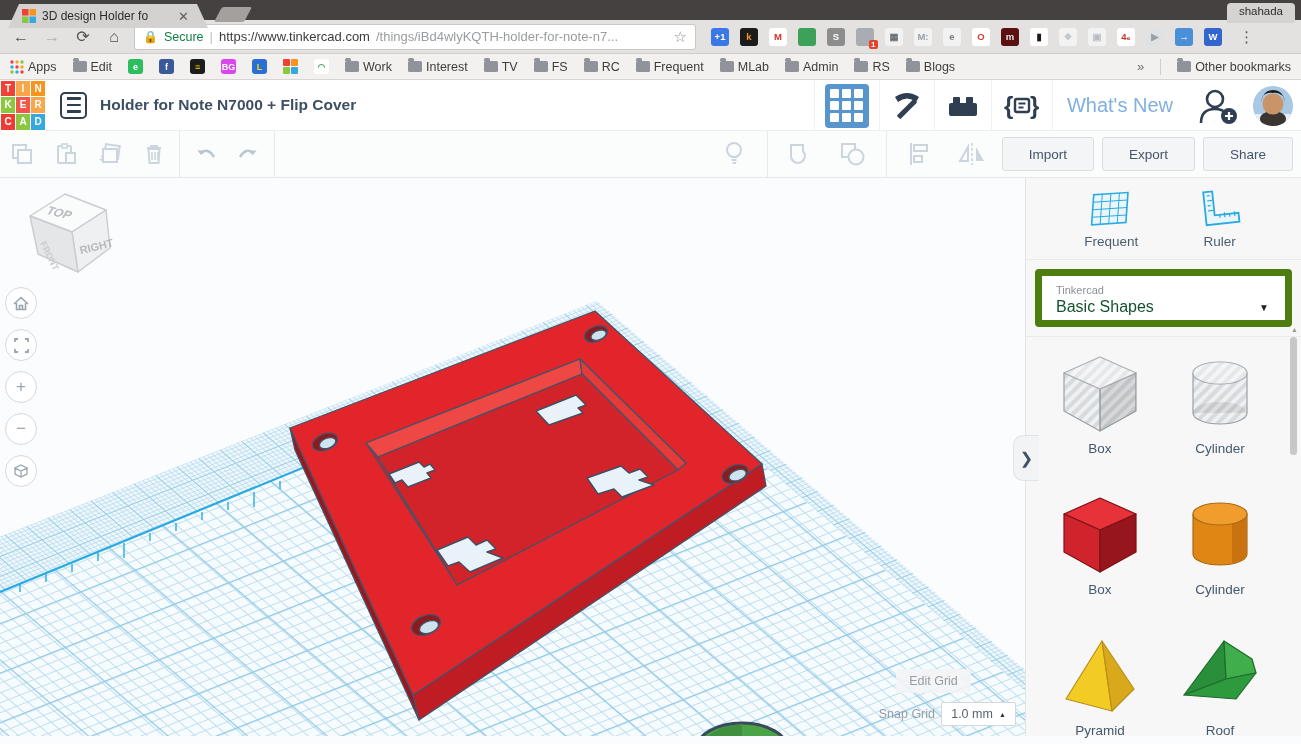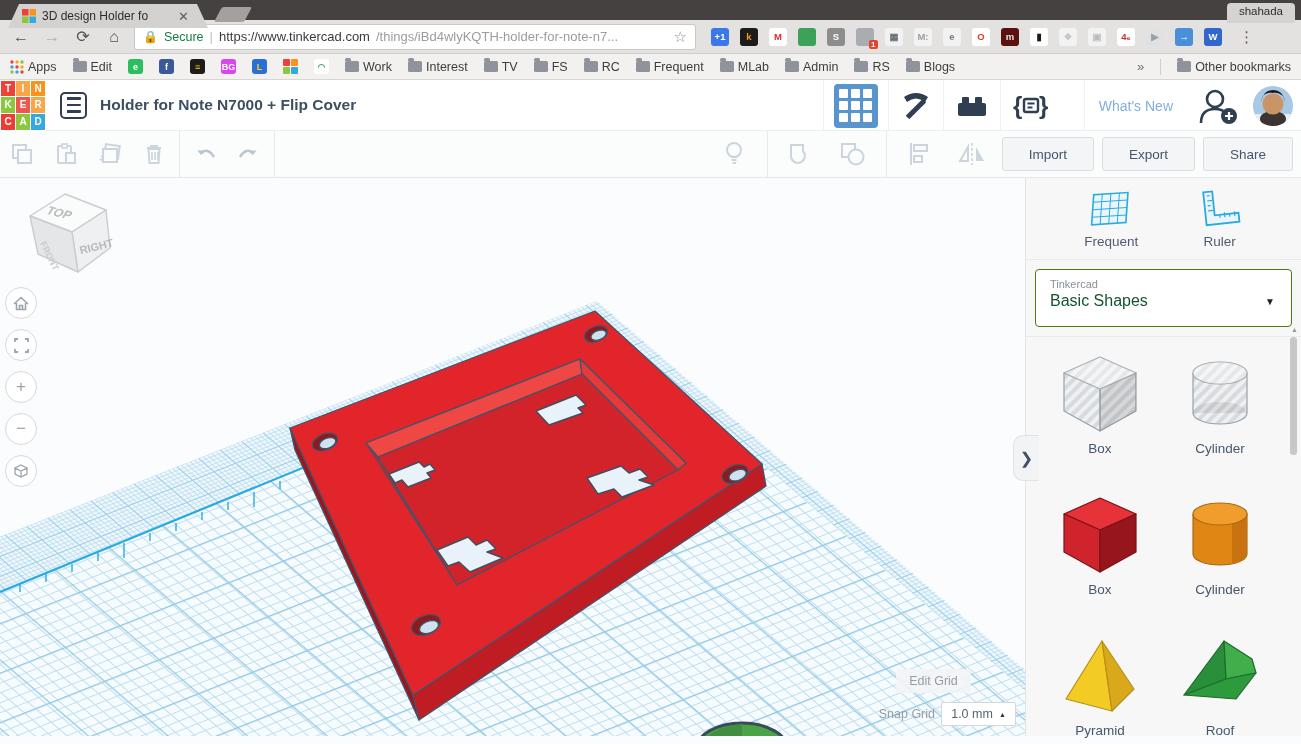--- a/index.html
+++ b/index.html
@@ -70,21 +70,21 @@
     background:#2f3e50; }
   .list-btn i { margin-left:3px; width:12px; }
   .doc-title { margin-left:13px; font-size:15.5px; font-weight:bold; color:#3d4f63; }
   .hdr-right { position:absolute; right:0; top:0; height:51px; display:flex; align-items:center; }
   .hdr-cell { height:51px; display:flex; align-items:center; justify-content:center;
     border-left:1px solid #eef0f2; padding:0 10px; }
   .grid-btn { width:44px; height:44px; background:#5795cc; border-radius:4px;
     display:grid; grid-template-columns:repeat(3,9px); grid-template-rows:repeat(3,9px);
     gap:3px; align-content:center; justify-content:center; }
   .grid-btn i { background:#fff; border-radius:1px; }
-  .whats-new { color:#7fb0e0; font-size:14px; padding:0 14px;margin-left:23px; }
+  .whats-new { color:#7fb0e0; font-size:20px; padding:0 14px; }
   .avatar { width:40px; height:40px; border-radius:50%; overflow:hidden; margin:0 8px 0 4px; }
 
   
   .tc-toolbar { height:47px; background:#fbfcfc; border-bottom:1px solid #e4e7e9;
     display:flex; align-items:center; position:relative; }
   .tb-ic { width:44px; display:flex; justify-content:center; }
   .tb-div { width:1px; height:46px; background:#e7eaec; margin:0 3px; }
   .tb-right { position:absolute; right:8px; display:flex; align-items:center; gap:8px; }
   .btn { height:34px; padding:0 26px; background:#f4f5f6; border:1px solid #dadde0;
     border-radius:3px; font-size:13.5px; color:#45566b; display:flex; align-items:center; }
@@ -115,21 +115,21 @@
     background:#f2f3f4; border:1px solid #e0e2e4; border-right:none; border-radius:10px 0 0 10px;
     display:flex; align-items:center; justify-content:center; color:#41506.4; color:#415064;
     font-size:16px; z-index:5; }
 
   
   .pl-top { height:82px; border-bottom:1px solid #e9eaec; display:flex;
     justify-content:space-evenly; align-items:center; }
   .pl-tool { display:flex; flex-direction:column; align-items:center; gap:5px;
     font-size:13.5px; color:#4c5d70; }
   .pl-dd-wrap { padding:9px; border-bottom:1px solid #e9eaec; }
-  .pl-dd { background:#fff; border:1px solid #4d7c0f; border-radius:4px; height:58px;
+  .pl-dd { background:#fff; border:7px solid #4d7c0f; border-radius:4px; height:58px;
     padding:8px 14px; position:relative; }
   .pl-dd .brand { font-size:11px; color:#8a9096; }
   .pl-dd .val { font-size:16px; color:#14532d; margin-top:2px; }
   .pl-dd .dd-caret { position:absolute; right:16px; top:26px; font-size:10px; color:#222; }
   .shapes { padding:14px 6px 0 14px; display:grid; grid-template-columns:120px 120px;
     row-gap:36px; }
   .shape { display:flex; flex-direction:column; align-items:center; gap:4px;
     font-size:13.5px; color:#46586c; }
   .pscroll { position:absolute; right:2px; top:148px; width:9px; height:400px; }
   .pscroll .arr { color:#97999c; font-size:7px; text-align:center; }

